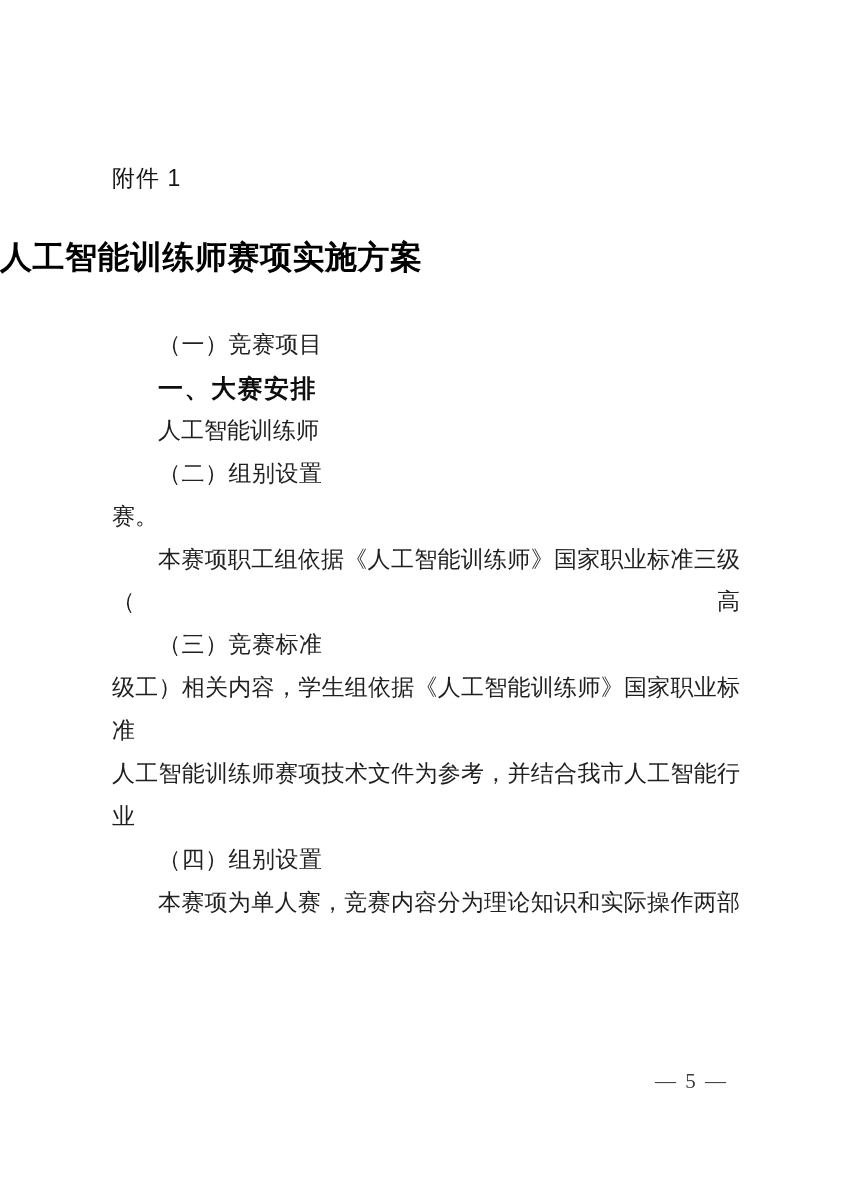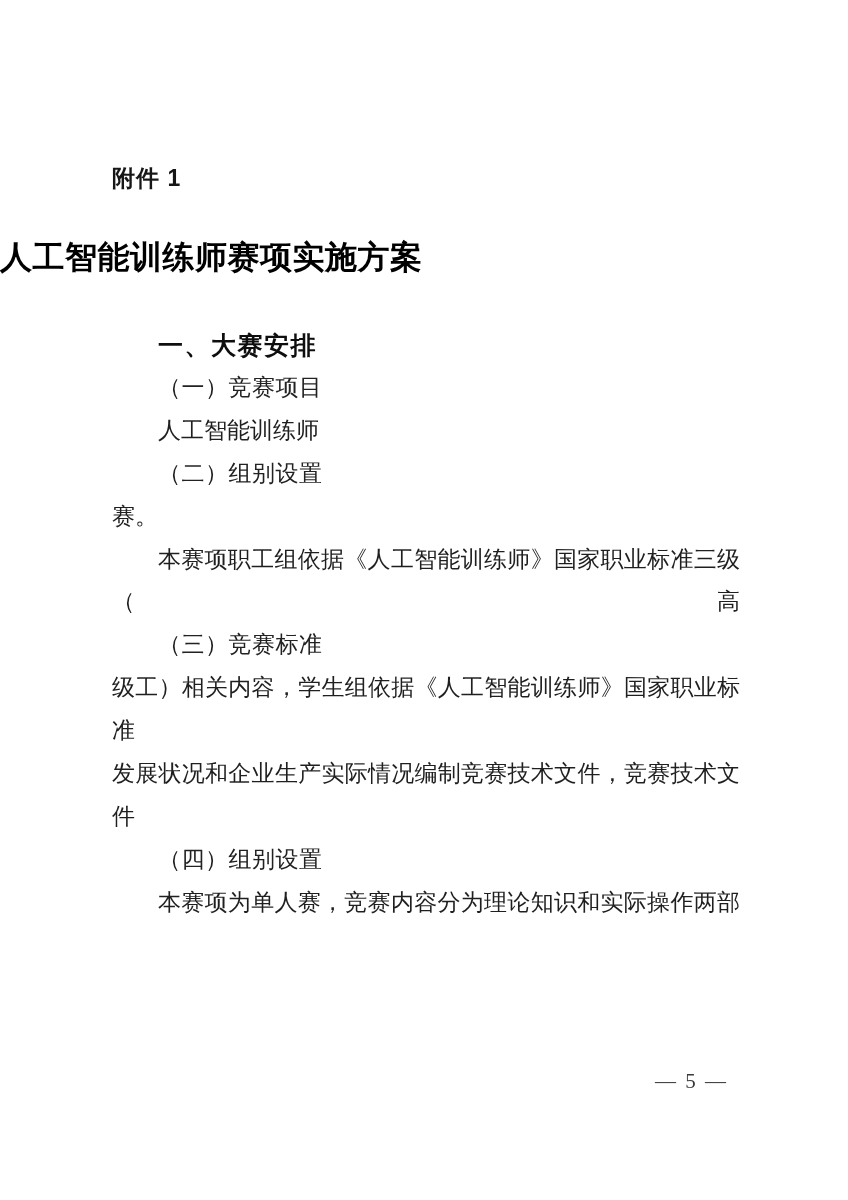--- a/index.html
+++ b/index.html
@@ -11,21 +11,21 @@
     overflow: hidden;
     font-family: "Liberation Serif", "DejaVu Serif", serif;
     color: #1f1f1f;
   }
   .attachment {
     position: absolute;
     left: 112px;
     top: 163px;
     font-size: 23px;
     font-family: "Liberation Sans", "DejaVu Sans", sans-serif;
-    font-weight: 700;
+    font-weight: 400;
     letter-spacing: 1px;
     color: #161616;
   }
   .doc-title {
     position: absolute;
     left: 0;
     top: 236px;
     width: 100%;
     margin: 0;
     text-align: left;
@@ -77,27 +77,27 @@
 </style>
 </head>
 <body>
 
 <div class="page">
   <div class="attachment">附件 1</div>
 
   <h1 class="doc-title">人工智能训练师赛项实施方案</h1>
 
   <div class="doc-body">
+      <div class="line h2">（一）竞赛项目</div>
       <div class="line h1">一、大赛安排</div>
-      <div class="line h2">（一）竞赛项目</div>
       <div class="line indent">人工智能训练师</div>
       <div class="line h2">（二）组别设置</div>
       <div class="line">赛。</div>
       <div class="line indent j">本赛项职工组依据《人工智能训练师》国家职业标准三级（高</div>
       <div class="line h2">（三）竞赛标准</div>
       <div class="line j">级工）相关内容，学生组依据《人工智能训练师》国家职业标准</div>
-      <div class="line j">发展状况和企业生产实际情况编制竞赛技术文件，竞赛技术文件</div>
+      <div class="line j">人工智能训练师赛项技术文件为参考，并结合我市人工智能行业</div>
       <div class="line h2">（四）组别设置</div>
       <div class="line indent j">本赛项为单人赛，竞赛内容分为理论知识和实际操作两部</div>
     </div>
 
   <div class="page-num">— 5 —</div>
 </div>
 
 </body></html>

